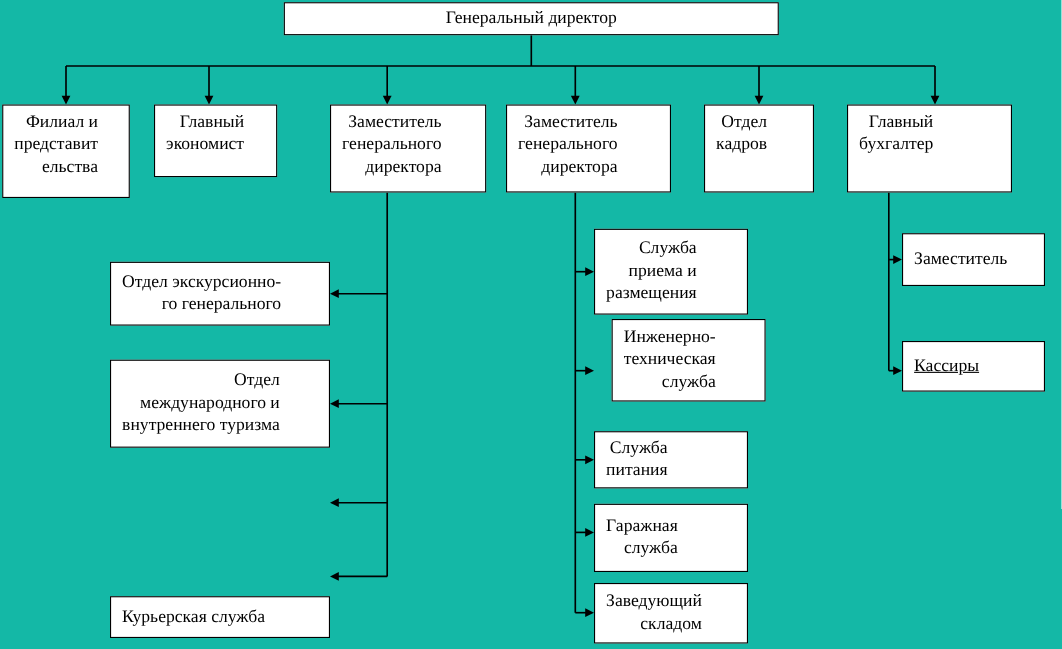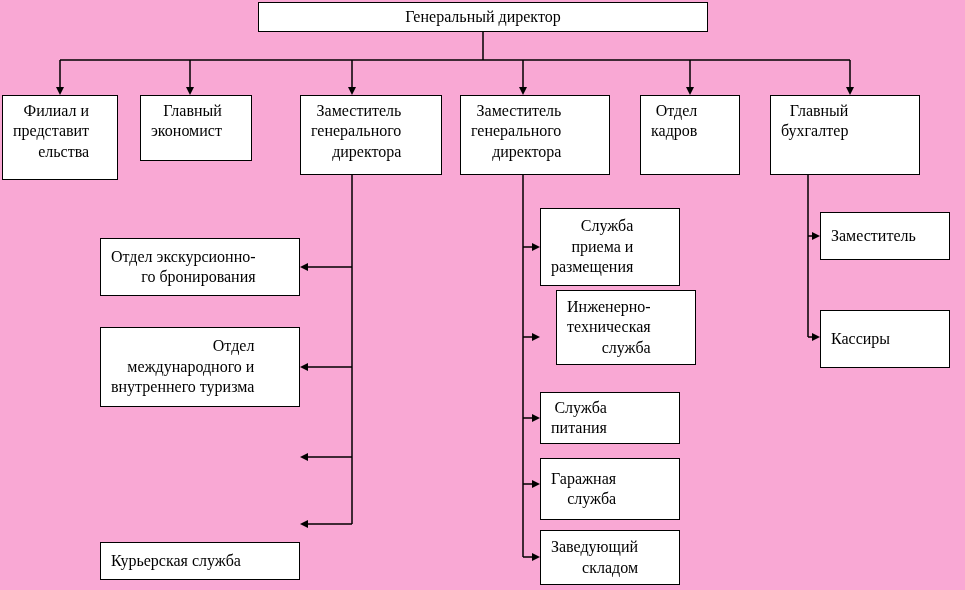--- a/index.html
+++ b/index.html
@@ -5,21 +5,21 @@
   * { margin: 0; padding: 0; box-sizing: border-box; }
   html, body {
     background: #ffffff;
     font-family: "Liberation Serif", "DejaVu Serif", serif;
     color: #000000;
   }
   .canvas {
     position: relative;
     width: 965px;
     height: 590px;
-    background: #f9a8d4;
+    background: #14b8a6;
     overflow: hidden;
   }
   .connectors {
     position: absolute;
     left: 0; top: 0;
     width: 965px; height: 590px;
     pointer-events: none;
   }
   .box {
     position: absolute;
@@ -115,21 +115,21 @@
 генерального
 директора</div>
 
   <div class="box top-align" style="left:640px; top:95px; width:100px; height:80px;">Отдел
 кадров</div>
 
   <div class="box top-align" style="left:770px; top:95px; width:150px; height:80px;">Главный
 бухгалтер</div>
 
   <div class="box" style="left:100px; top:238px; width:200px; height:58px;">Отдел экскурсионно-
-го бронирования</div>
+го генерального</div>
 
   <div class="box" style="left:100px; top:327px; width:200px; height:80px;">Отдел
 международного и
 внутреннего туризма</div>
 
 
   <div class="box" style="left:100px; top:505px; width:200px; height:38px;margin-top:37px;">Курьерская служба</div>
 
   <div class="box" style="left:540px; top:208px; width:140px; height:78px;">Служба
 приема и
@@ -143,15 +143,15 @@
 питания</div>
 
   <div class="box" style="left:540px; top:458px; width:140px; height:62px;">Гаражная
 служба</div>
 
   <div class="box" style="left:540px; top:530px; width:140px; height:55px;">Заведующий
 складом</div>
 
   <div class="box" style="left:820px; top:212px; width:130px; height:48px;">Заместитель</div>
 
-  <div class="box" style="left:820px; top:310px; width:130px; height:58px;">Кассиры</div>
+  <div class="box" style="left:820px; top:310px; width:130px; height:46px;text-decoration:underline;">Кассиры</div>
 
 </div>
 
 </body></html>

